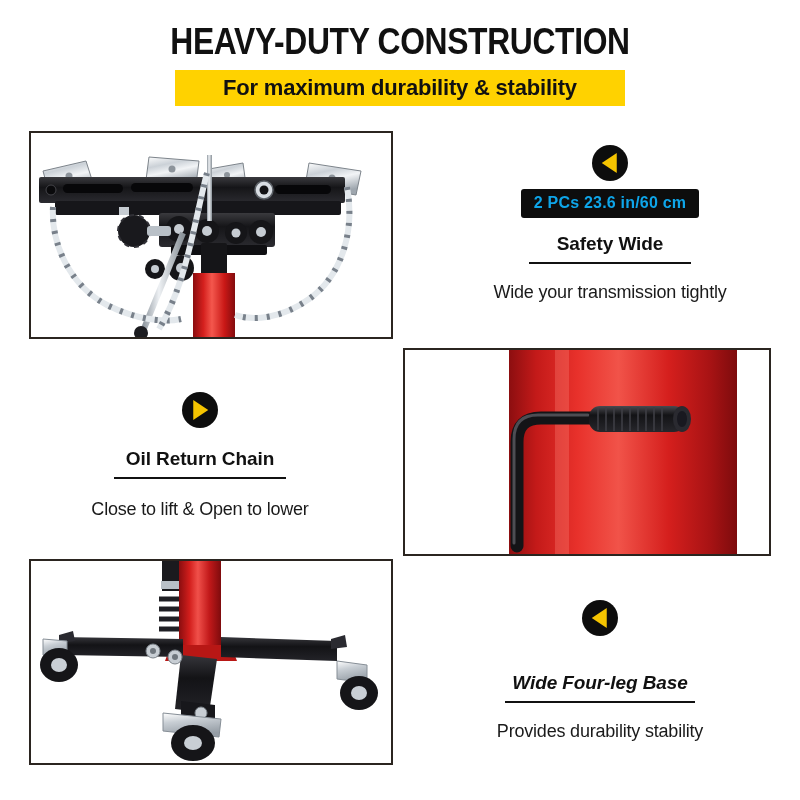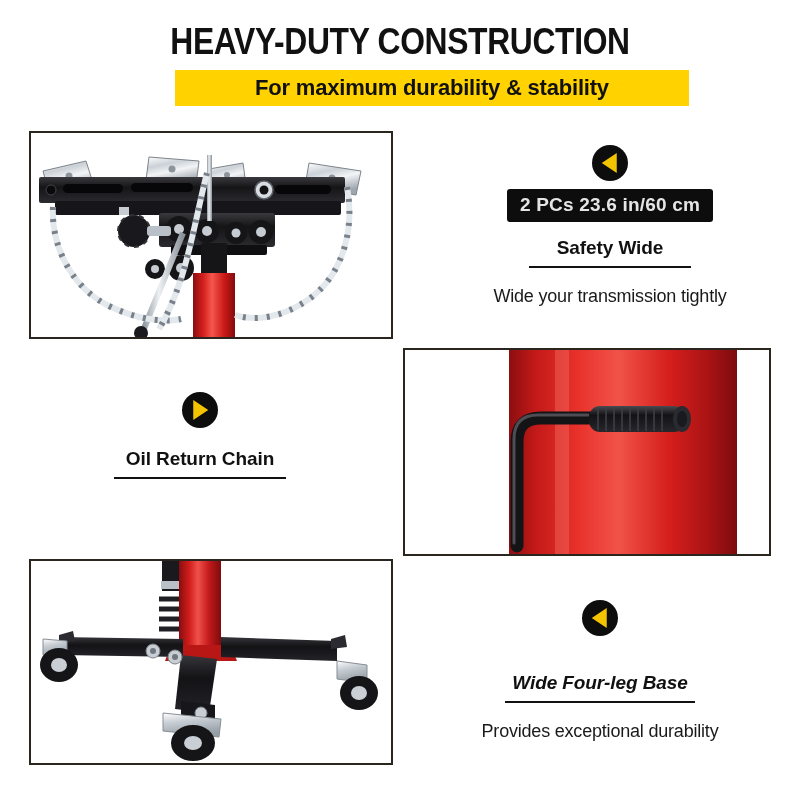--- a/index.html
+++ b/index.html
@@ -37,21 +37,21 @@
     letter-spacing: -0.4px;
     color: #111111;
     transform: scaleX(0.86);
     transform-origin: center top;
     white-space: nowrap;
   }
   .subtitle-banner {
     position: absolute;
     left: 175px;
     top: 70px;
-    width: 514px;
+    width: 450px;
     height: 36px;
     background: #FFD200;
     display: flex;
     align-items: center;
     justify-content: center;
   }
   .subtitle-text {
     font-size: 22px;
     font-weight: bold;
     color: #111111;
@@ -102,22 +102,22 @@
     border-right: 15px solid #F5C400;
   }
   .marker.right .tri {
     transform: translate(-45%, -50%);
     border-left: 15px solid #F5C400;
   }
 
   .spec-badge {
     display: inline-block;
     background: #0d0d0d;
-    color: #e5e5e5;
-    font-size: 19px;
+    color: #0ea5e9;
+    font-size: 16px;
     font-weight: bold;
     padding: 5px 13px 6px 13px;
     border-radius: 3px;
     white-space: nowrap;
     letter-spacing: 0.2px;
   }
 
   .callout-title {
     font-size: 19px;
     font-weight: bold;
@@ -405,22 +405,23 @@
   <div class="title-rule"></div>
   <div class="callout-desc">Wide your transmission tightly</div>
 </div>
 
 <div class="callout" id="callout-handle">
   <div class="marker right">
     <span class="tri"></span>
   </div>
   <div class="callout-title">Oil Return Chain</div>
   <div class="title-rule"></div>
+  <div class="callout-desc">Close to lift &amp; Open to lower</div>
 </div>
 
 <div class="callout" id="callout-base">
   <div class="marker left">
     <span class="tri"></span>
   </div>
   <div class="callout-title">Wide Four-leg Base</div>
   <div class="title-rule"></div>
-  <div class="callout-desc">Provides exceptional durability</div>
+  <div class="callout-desc">Provides durability stability</div>
 </div>
 
 </body></html>

